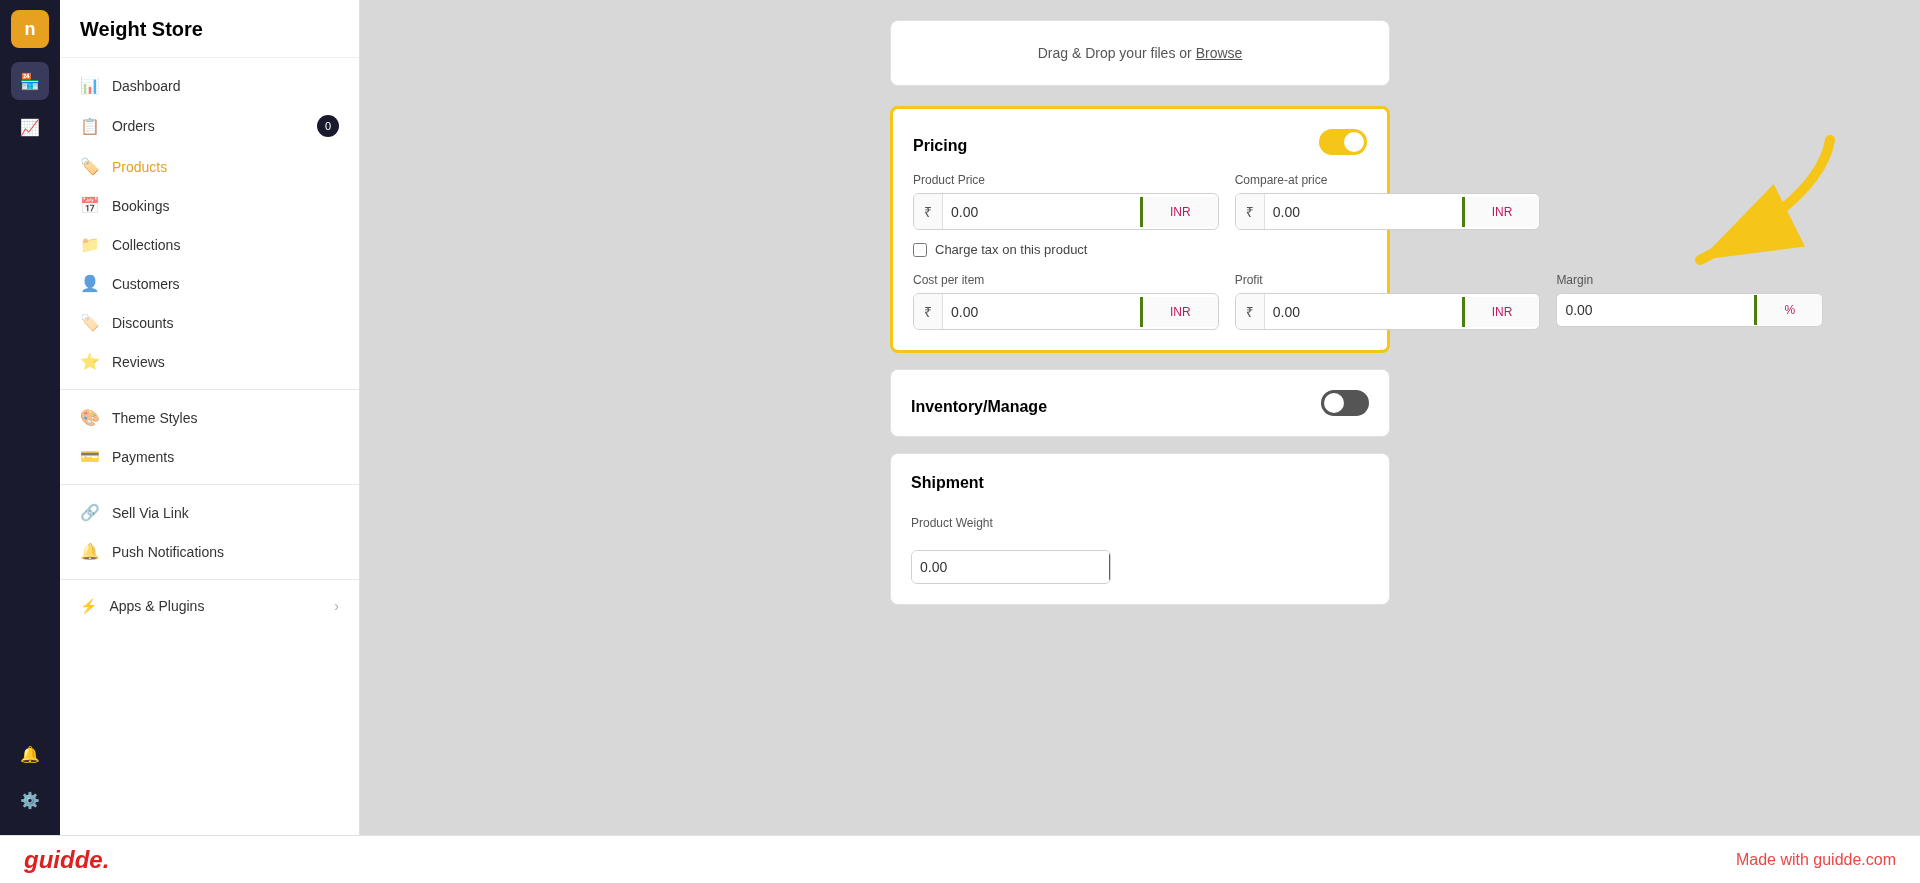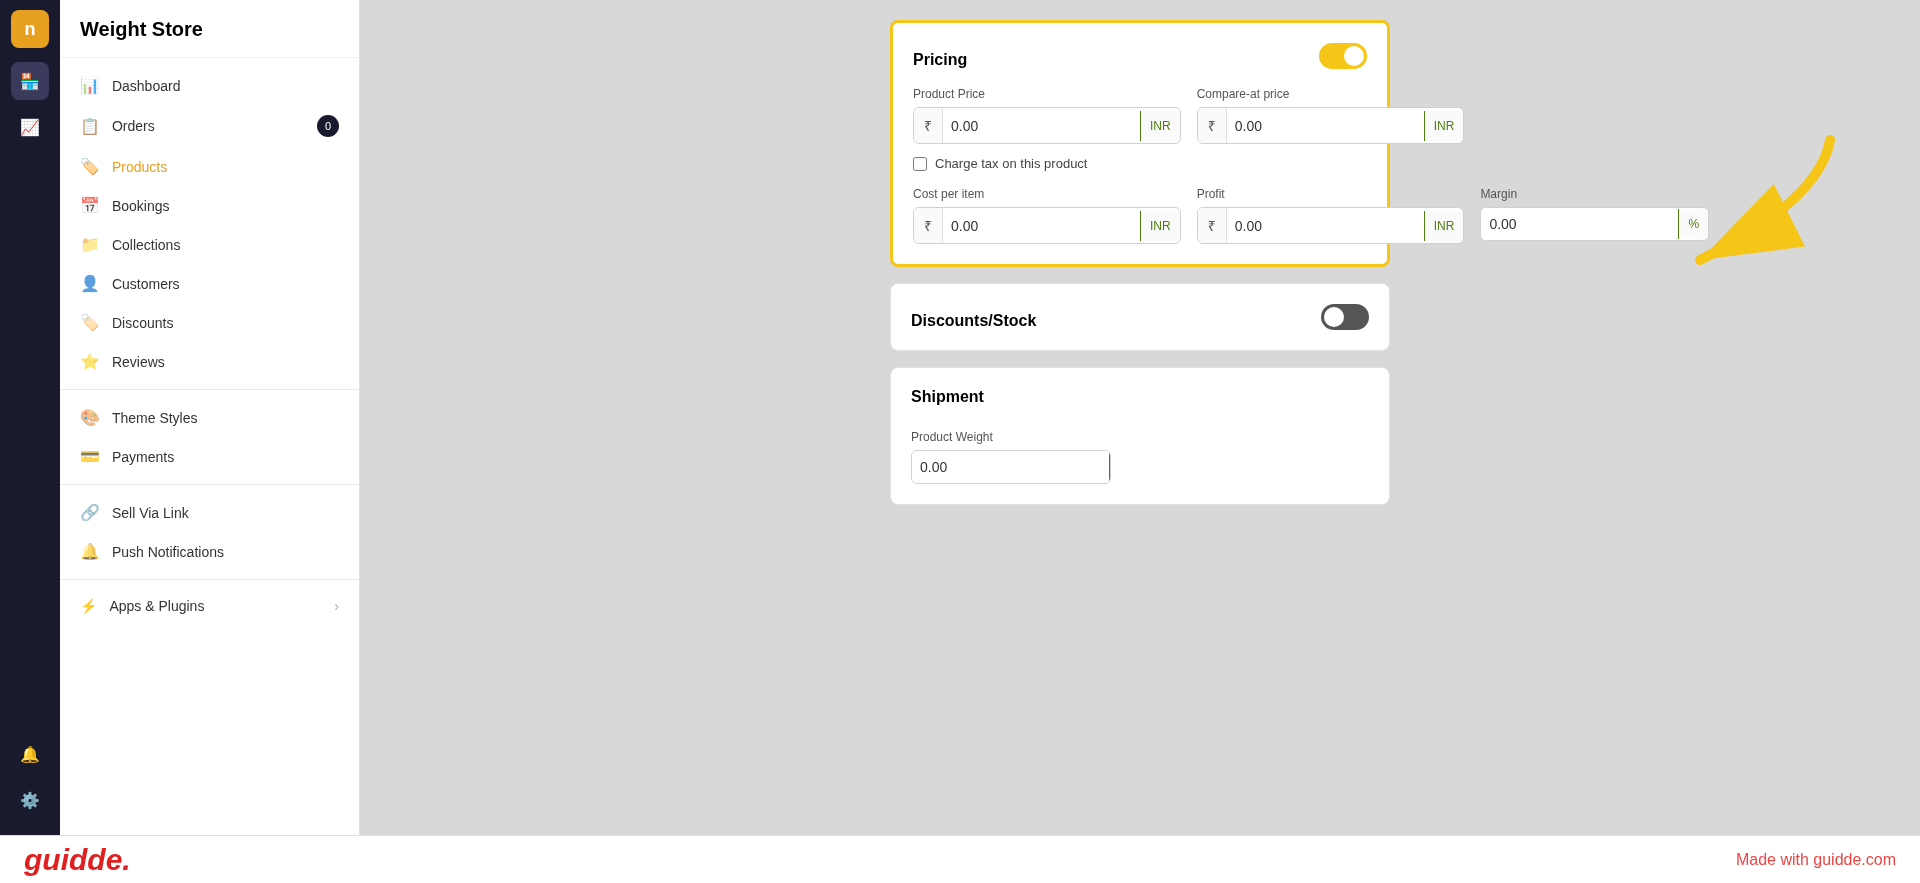--- a/index.html
+++ b/index.html
@@ -168,25 +168,25 @@
     .input-field {
       flex: 1;
       border: none;
       outline: none;
       padding: 8px;
       font-size: 14px;
       color: #333;
       background: white;
     }
     .input-suffix {
-      padding: 8px 9px;
+      padding: 8px 27px;
       font-size: 12px;
-      color: #4d7c0f;
+      color: #be185d;
       background: #fafafa;
-      border-left: 1px solid #4d7c0f;
+      border-left: 3px solid #4d7c0f;
     }
 
     .tax-row { display: flex; align-items: center; gap: 8px; margin-bottom: 16px; font-size: 13px; color: #444; }
     .tax-row input[type="checkbox"] { width: 14px; height: 14px; }
 
     .cost-row { display: flex; gap: 16px; }
 
     
     .section-card {
       background: white;
@@ -207,21 +207,21 @@
     
     .footer {
       height: 48px;
       background: white;
       display: flex;
       align-items: center;
       justify-content: space-between;
       padding: 0 24px;
       border-top: 1px solid #e0e0e0;
     }
-    .footer-logo { color: #e02020; font-size: 30px; font-weight: 800; font-style: italic; }
+    .footer-logo { color: #e02020; font-size: 24px; font-weight: 800; font-style: italic; }
     .footer-text { color: #ef4444; font-size: 16px; }
 
     
     .weight-input-wrapper {
       display: flex; align-items: center;
       border: 1px solid #d0d0d0;
       border-radius: 6px;
       overflow: hidden;
       background: white;
       width: 200px;
@@ -321,20 +321,24 @@
           <span>Apps &amp; Plugins</span>
         </div>
         <span style="color:#aaa;">›</span>
       </div>
     </nav>
   </div>
 
   <div class="main-content">
     <div class="content-area">
 
+      <div class="drag-drop-area">
+        <span>Drag &amp; Drop your files or</span>
+        <a href="#">Browse</a>
+      </div>
 
       <div class="pricing-card">
         <div class="card-header">
           <span class="card-title">Pricing</span>
           <div class="toggle on"></div>
         </div>
 
         <div class="price-row">
           <div class="price-field">
             <div class="field-label">Product Price</div>
@@ -381,30 +385,30 @@
             <div class="input-wrapper">
               <input class="input-field" type="text" value="0.00" style="">
               <span class="input-suffix">%</span>
             </div>
           </div>
         </div>
       </div>
 
       <div class="section-card">
         <div class="card-header">
-          <span class="card-title">Discounts/Stock</span>
+          <span class="card-title">Inventory/Manage</span>
           <div class="toggle off"></div>
         </div>
       </div>
 
       <div class="section-card">
         <div class="card-header" style="margin-bottom: 24px;">
           <span class="card-title">Shipment</span>
         </div>
-        <div class="field-label" style="margin-bottom:6px;">Product Weight</div>
+        <div class="field-label" style="margin-bottom:20px;">Product Weight</div>
         <div class="weight-input-wrapper">
           <input class="input-field" type="text" value="0.00" style="">
           <span class="input-suffix">KG</span>
         </div>
       </div>
     </div>
 
     <div class="arrow-annotation">
       <svg width="220" height="180" viewBox="0 0 220 180">
         <defs>

